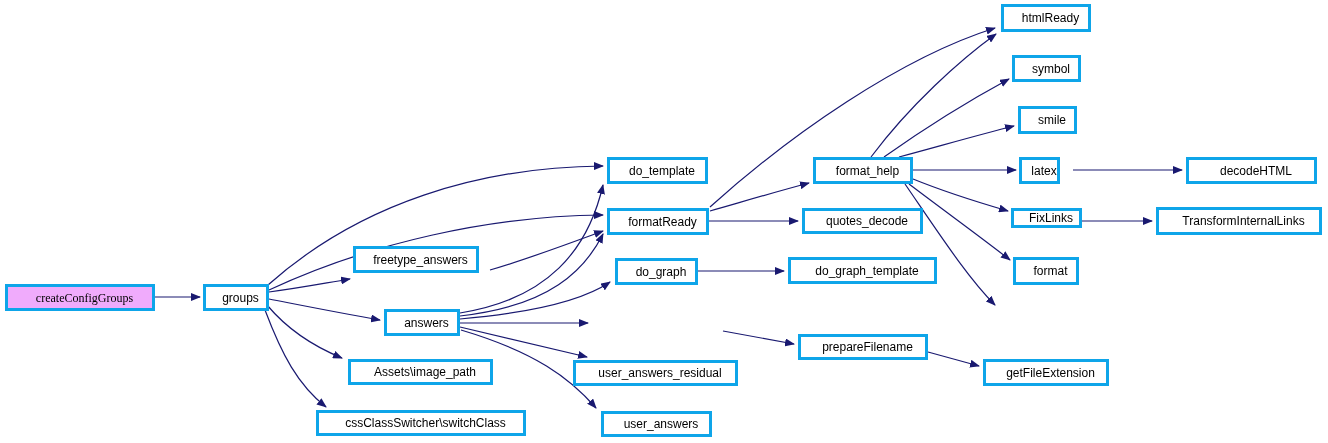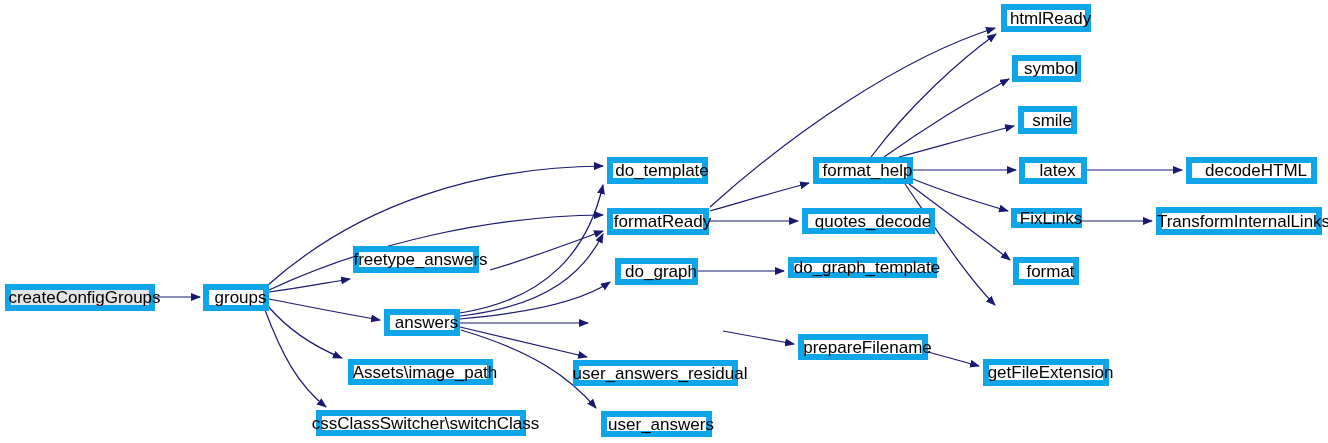--- a/index.html
+++ b/index.html
@@ -25,35 +25,36 @@
   }
   #edge-layer path.edge {
     fill: none;
     stroke: #191970;
     stroke-width: 1.2;
   }
   .node {
     position: absolute;
     box-sizing: border-box;
     background: #ffffff;
-    border: 6px solid #0ea5e9;
+    border: 3px solid #0ea5e9;
     color: #000000;
-    font-size: 17px;
+    font-size: 12px;
     line-height: 1;
     display: flex;
     align-items: center;
     justify-content: center;
     white-space: nowrap;
     z-index: 1;
     cursor: pointer;
     padding-left: 9px;
   }
   .node.highlight {
-    background: #e5e5e5;
+    background: #f0abfc;
     cursor: default;
+    font-family: Liberation Serif, serif;
   }
 </style>
 </head>
 <body>
 
 <div id="canvas">
 
   <svg id="edge-layer" width="1328" height="443" viewBox="0 0 1328 443">
     <defs>
       <marker id="arrow" viewBox="0 0 10 8" markerWidth="10" markerHeight="8" refX="9" refY="4" orient="auto" markerUnits="userSpaceOnUse">
@@ -109,33 +110,33 @@
 
   <div class="node" style="left:615px;top:258px;width:83px;height:27px">do_graph</div>
 
 
   <div class="node" style="left:573px;top:360px;width:165px;height:26px">user_answers_residual</div>
 
   <div class="node" style="left:601px;top:411px;width:111px;height:26px">user_answers</div>
 
   <div class="node" style="left:813px;top:157px;width:100px;height:27px">format_help</div>
 
-  <div class="node" style="left:802px;top:208px;width:133px;height:26px">quotes_decode</div>
+  <div class="node" style="left:802px;top:208px;width:121px;height:26px">quotes_decode</div>
 
-  <div class="node" style="left:788px;top:257px;width:149px;height:21px">do_graph_template</div>
+  <div class="node" style="left:788px;top:257px;width:149px;height:27px">do_graph_template</div>
 
   <div class="node" style="left:798px;top:334px;width:130px;height:26px">prepareFilename</div>
 
   <div class="node" style="left:1001px;top:4px;width:90px;height:28px">htmlReady</div>
 
   <div class="node" style="left:1012px;top:55px;width:69px;height:27px">symbol</div>
 
   <div class="node" style="left:1018px;top:106px;width:59px;height:28px">smile</div>
 
-  <div class="node" style="left:1019px;top:157px;width:68px;height:27px">latex</div>
+  <div class="node" style="left:1019px;top:157px;width:41px;height:27px">latex</div>
 
   <div class="node" style="left:1011px;top:208px;width:71px;height:20px">FixLinks</div>
 
   <div class="node" style="left:1013px;top:257px;width:66px;height:28px">format</div>
 
 
   <div class="node" style="left:983px;top:359px;width:126px;height:27px">getFileExtension</div>
 
   <div class="node" style="left:1186px;top:157px;width:131px;height:27px">decodeHTML</div>
 

